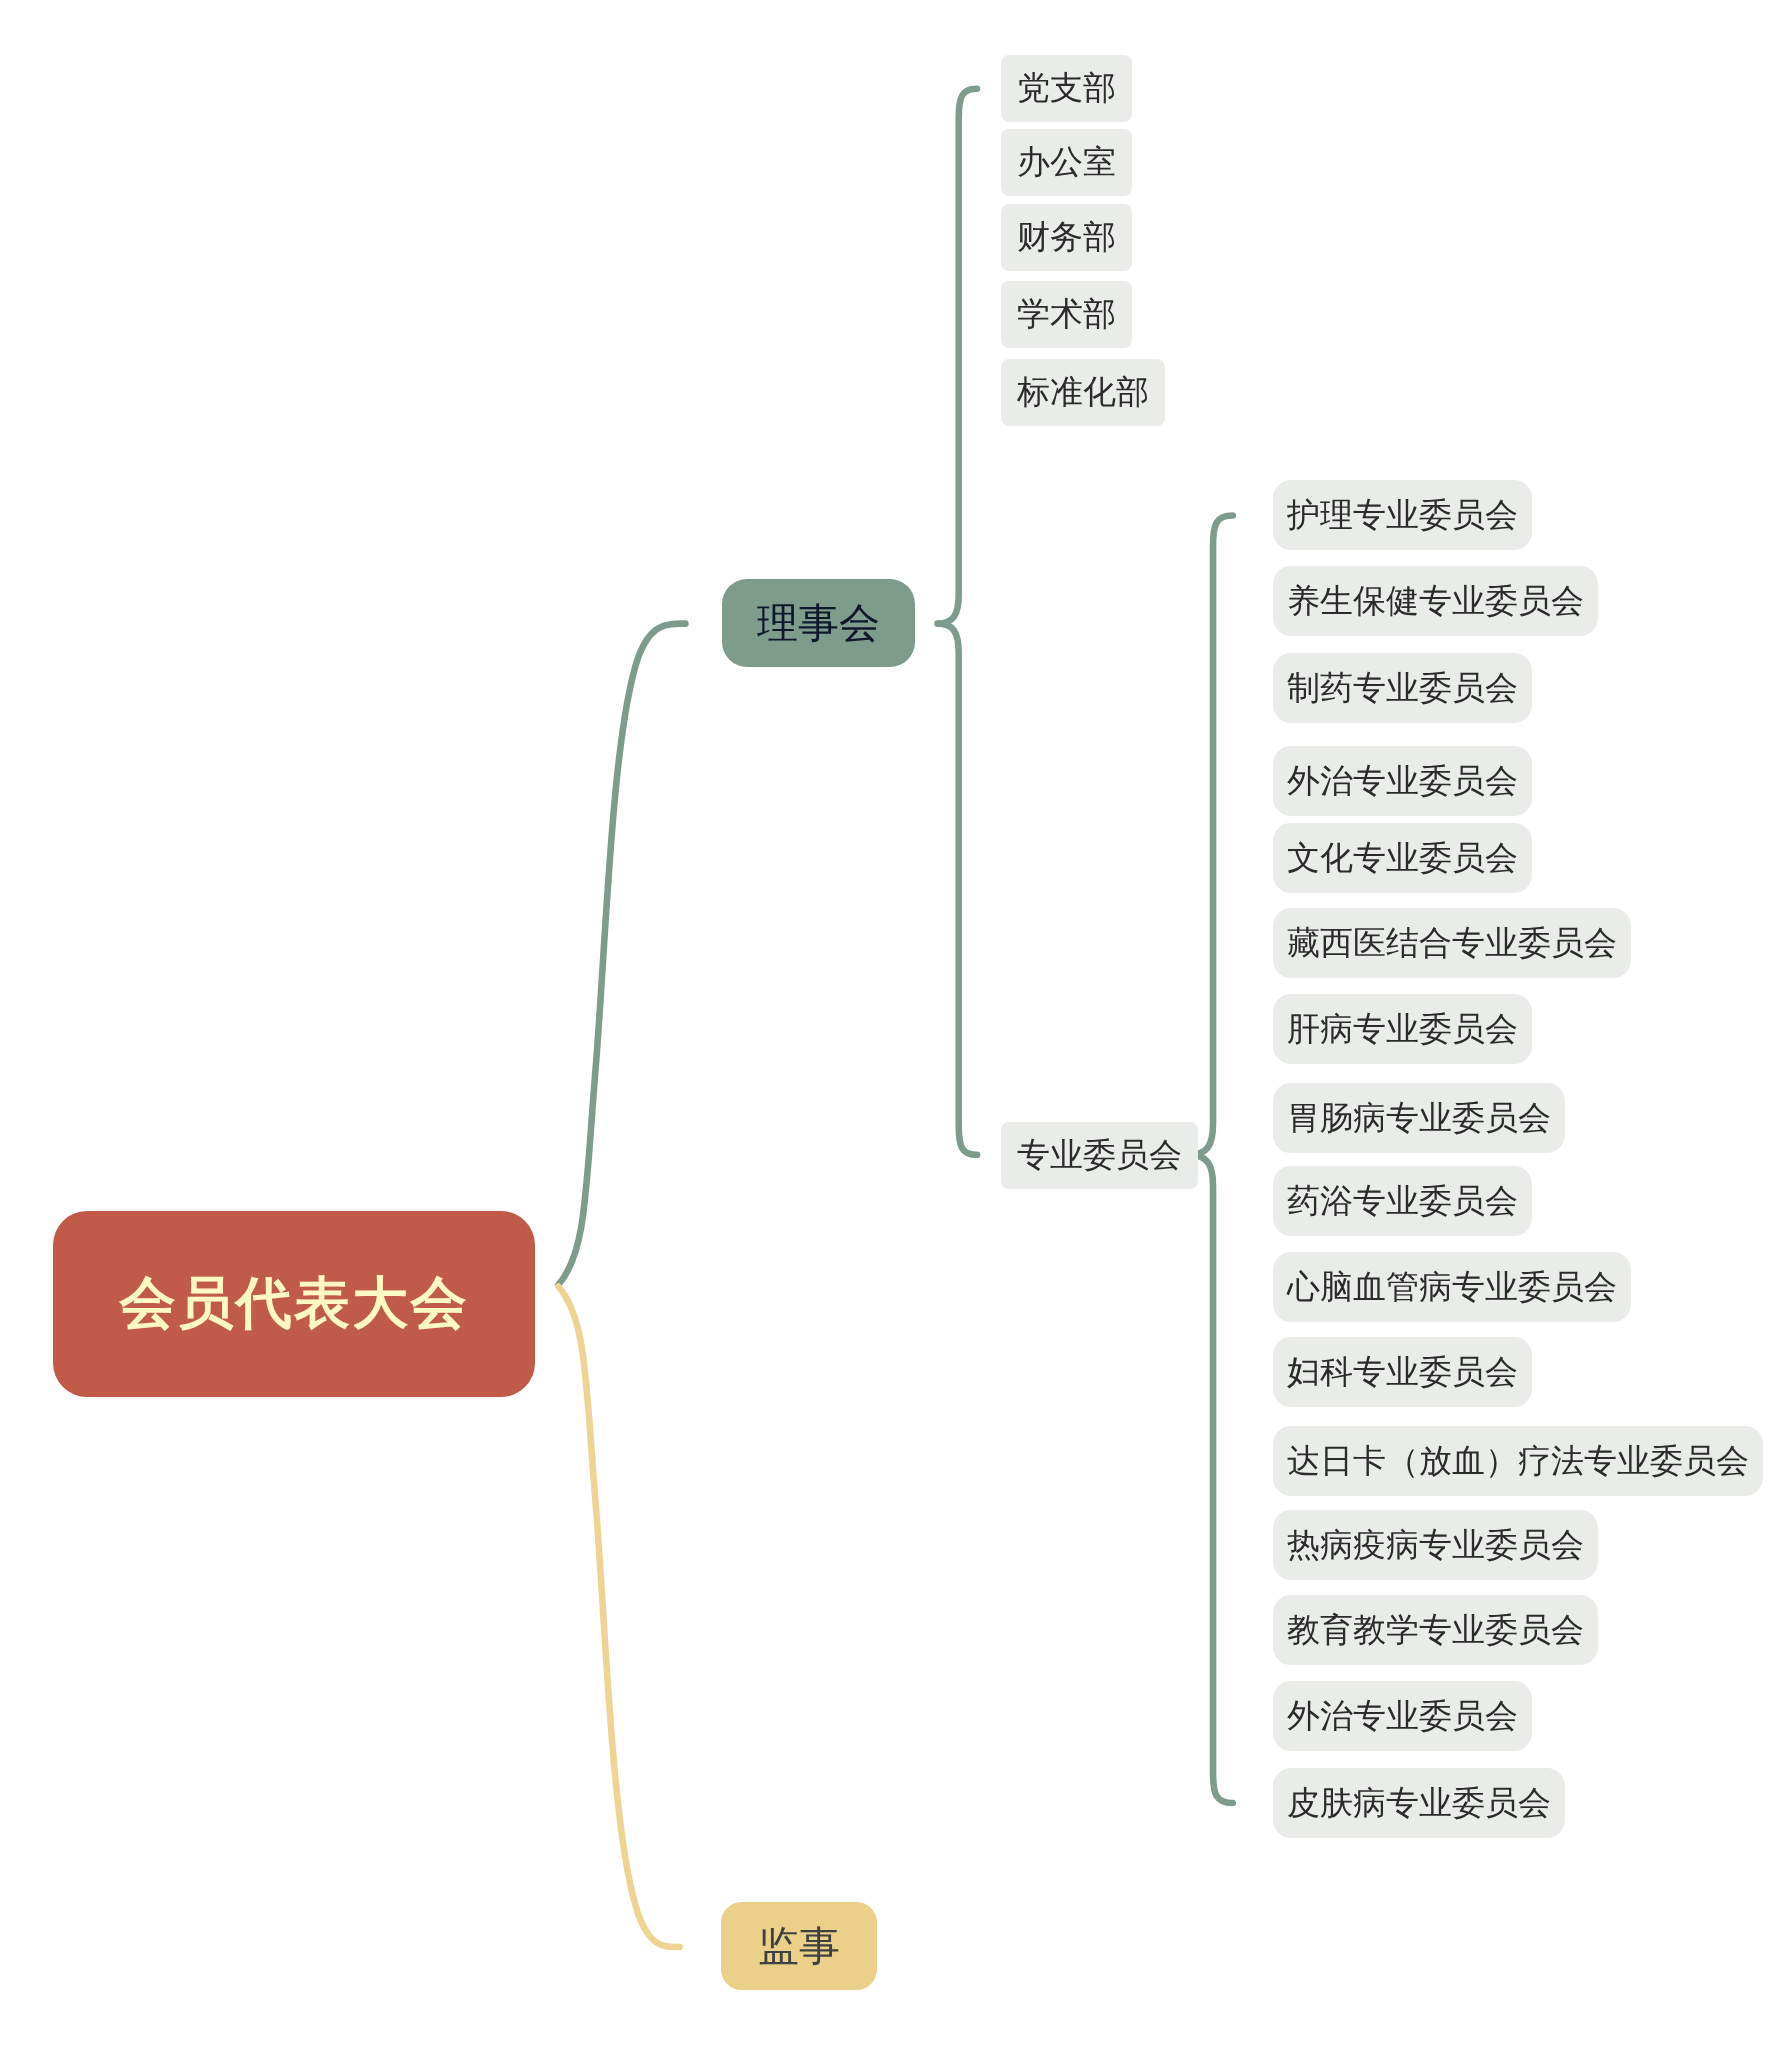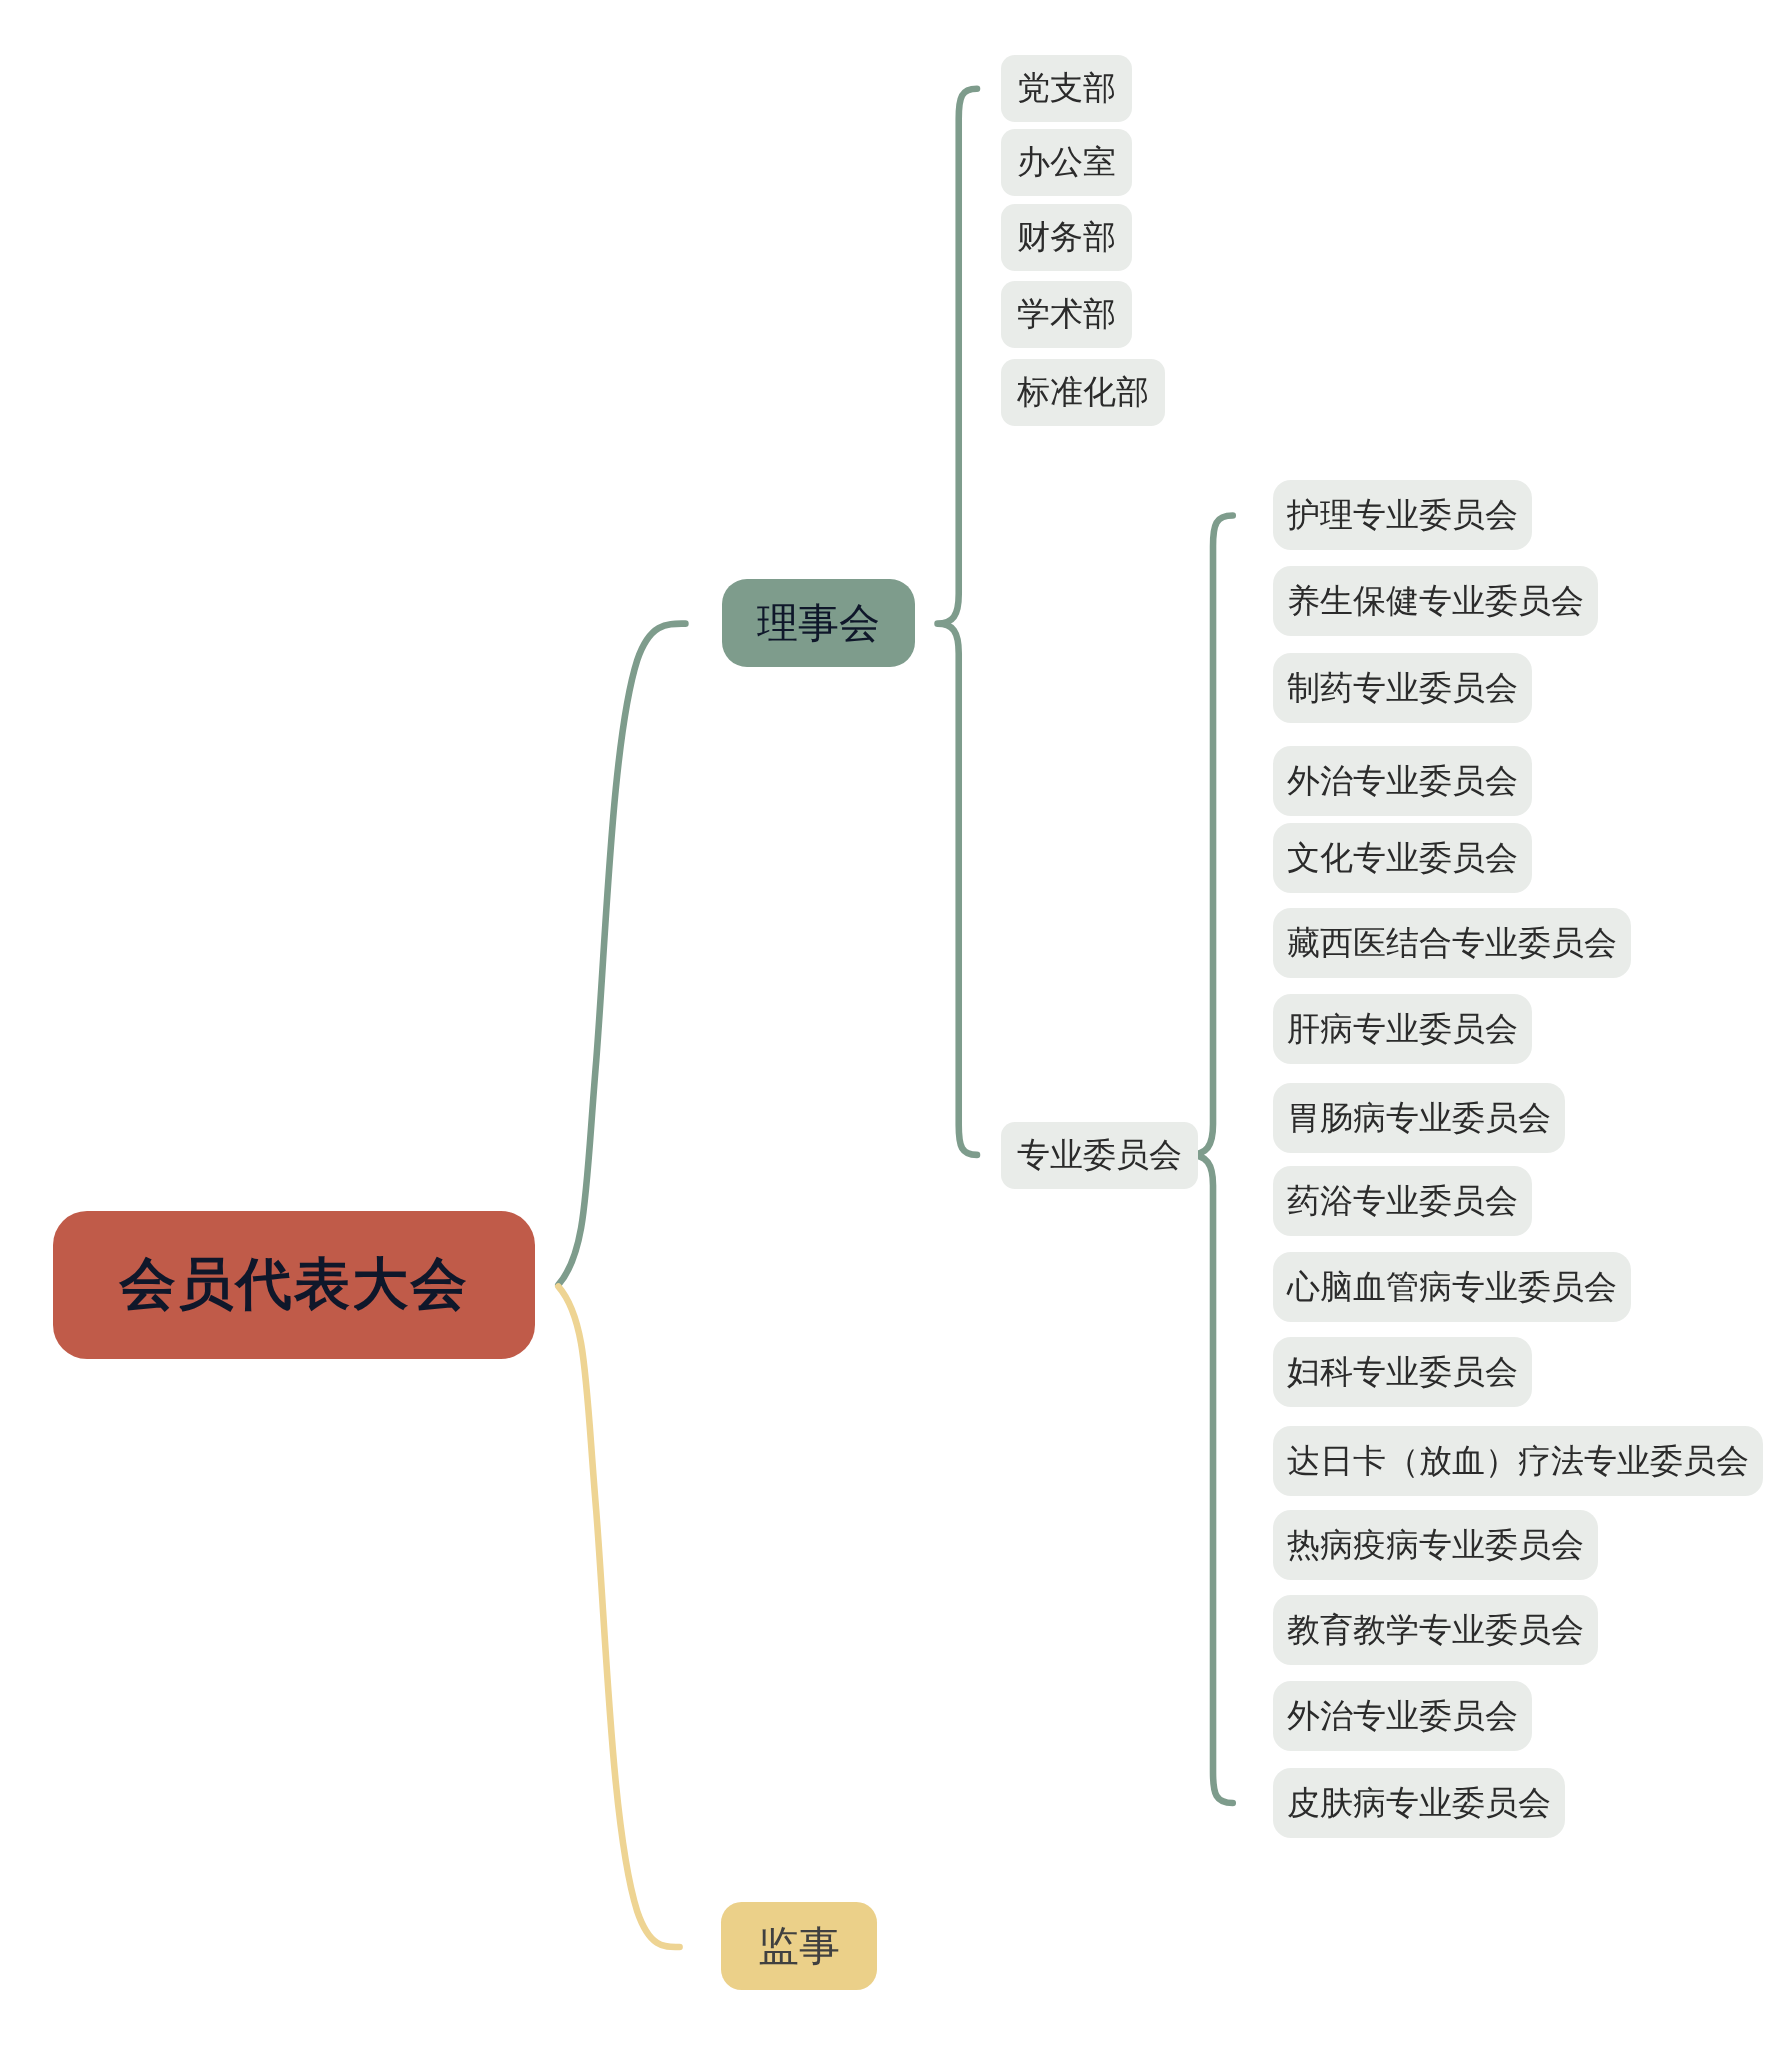--- a/index.html
+++ b/index.html
@@ -14,39 +14,39 @@
   svg.edge-layer path{fill:none;stroke-linecap:round;stroke-linejoin:round;stroke-width:9px;}
   path.green-line{stroke:#7E9C8C;}
   path.yellow-line{stroke:#EED493;}
 
   .node{
     position:absolute;
     display:flex;align-items:center;justify-content:center;
     white-space:nowrap;box-sizing:border-box;
   }
   .node-root{
-    left:53px;top:1211px;width:482px;height:148px;
-    background:#C05B49;color:#0f172a;
+    left:53px;top:1211px;width:482px;height:186px;
+    background:#C05B49;color:#fef9c3;
     font-size:56px;font-weight:700;letter-spacing:2.2px;
     border-radius:34px;
   }
   .node-board{
     left:722px;top:579px;width:193px;height:88px;
     background:#7E9C8C;color:#0f172a;
     font-size:41px;border-radius:25px;
   }
   .node-supervisor{
     left:721px;top:1902px;width:156px;height:88px;
     background:#EBD089;color:#404040;
     font-size:41px;border-radius:20.5px;
   }
   .node-gray{
     left:1001px;height:67px;
     background:#E9ECE9;color:#2B2B2B;
-    font-size:33px;border-radius:14px;
+    font-size:33px;border-radius:8px;
     padding:0 16px;
   }
   .node-committee{
     left:1273px;height:70px;border-radius:18px;padding:0 14px;
   }
 </style>
 </head>
 <body>
 
 <div class="canvas">

